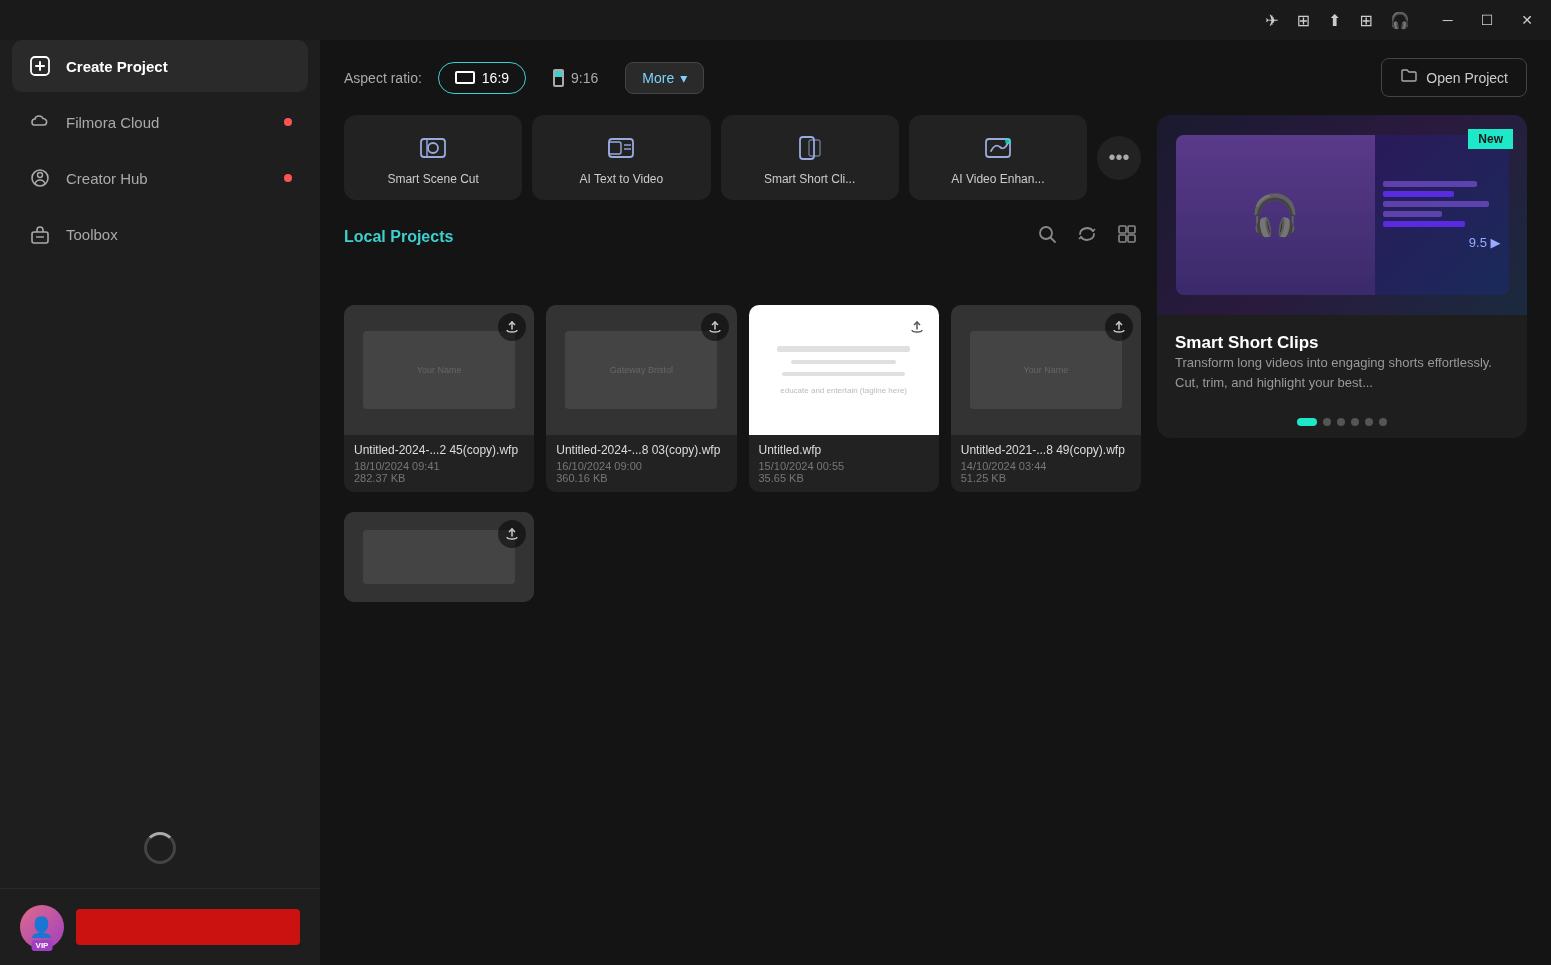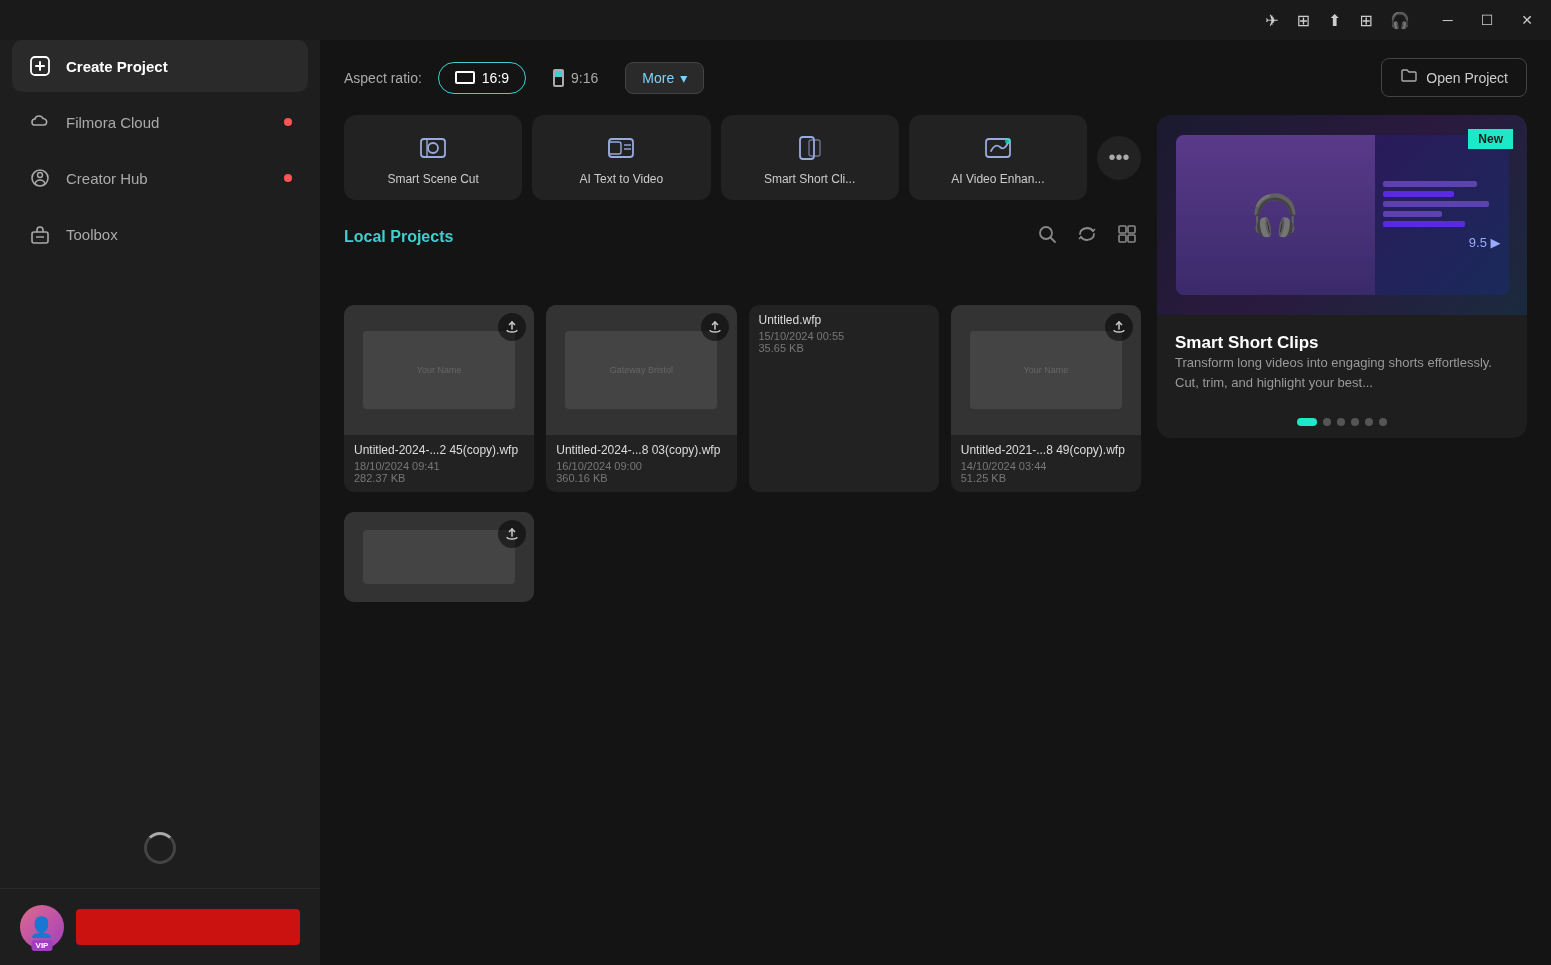--- a/index.html
+++ b/index.html
@@ -824,20 +824,35 @@
             <div class="project-info">
               <div class="project-name">Untitled-2024-...8 03(copy).wfp</div>
               <div class="project-meta">
                 <span>16/10/2024 09:00</span>
                 <span>360.16 KB</span>
               </div>
             </div>
           </div>
 
           <div class="project-card">
+            <div class="project-thumb white-bg">
+              <div class="white-card-content">
+                <div class="white-card-line" style="width:70%;height:6px;"></div>
+                <div class="white-card-line" style="width:55%;height:4px;margin-top:4px;"></div>
+                <div class="white-card-line" style="width:65%;height:4px;margin-top:4px;"></div>
+                <div style="font-size:8px;color:#bbb;margin-top:6px;">educate and entertain (tagline here)</div>
+              </div>
+              <div class="project-upload-icon light">
+                <svg width="14" height="14" viewBox="0 0 14 14" fill="none">
+                  <path d="M7 9 V2" stroke="#555" stroke-width="1.5" stroke-linecap="round"></path>
+                  <polyline points="4,5 7,2 10,5" stroke="#555" stroke-width="1.5" fill="none"></polyline>
+                  <path d="M2 10 Q2 12 7 12 Q12 12 12 10" stroke="#555" stroke-width="1.3" fill="none"></path>
+                </svg>
+              </div>
+            </div>
             <div class="project-info">
               <div class="project-name">Untitled.wfp</div>
               <div class="project-meta">
                 <span>15/10/2024 00:55</span>
                 <span>35.65 KB</span>
               </div>
             </div>
           </div>
 
           <div class="project-card">

